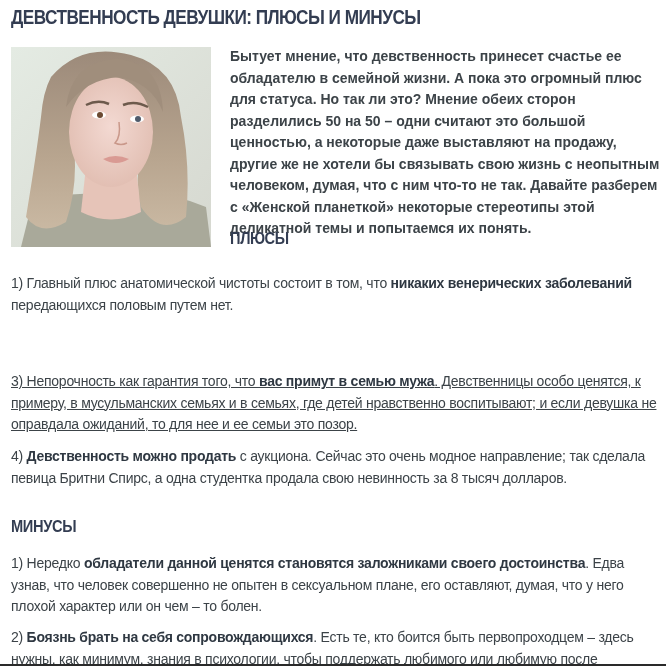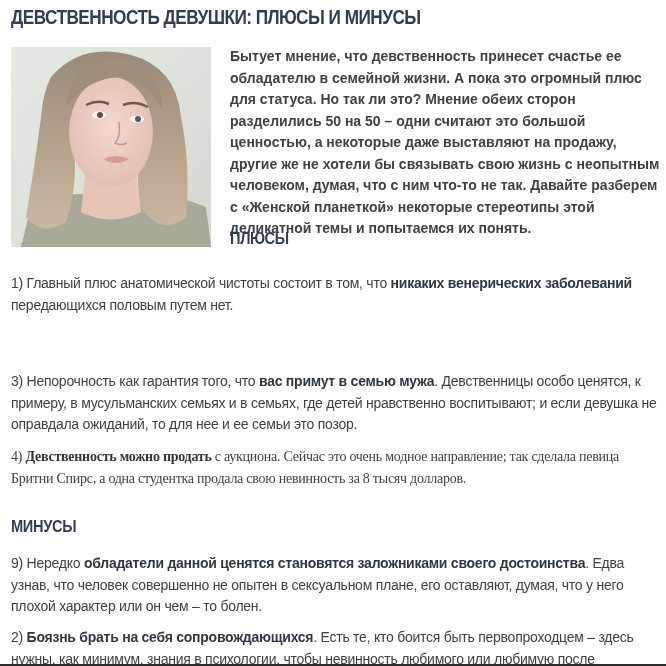--- a/index.html
+++ b/index.html
@@ -96,32 +96,32 @@
 
   <p class="intro">Бытует мнение, что девственность принесет счастье ее обладателю в семейной жизни. А пока это огромный плюс для статуса. Но так ли это? Мнение обеих сторон разделились 50 на 50 – одни считают это большой ценностью, а некоторые даже выставляют на продажу, другие же не хотели бы связывать свою жизнь с неопытным человеком, думая, что с ним что-то не так. Давайте разберем с «Женской планеткой» некоторые стереотипы этой деликатной темы и попытаемся их понять.</p>
 
   <h2 style="left:230px; top:228px;">ПЛЮСЫ</h2>
 
   <p class="p" style="top:245px;margin-top:28px;">
     <span>1) Главный плюс анатомической чистоты состоит в том, что </span><b>никаких венерических заболеваний</b><span> передающихся половым путем нет.</span>
   </p>
 
 
-  <p class="p" style="top:371px;">
+  <p class="p" style="top:371px;text-decoration:underline;">
     <span>3) Непорочность как гарантия того, что </span><b>вас примут в семью мужа</b><span>. Девственницы особо ценятся, к примеру, в мусульманских семьях и в семьях, где детей нравственно воспитывают; и если девушка не оправдала ожиданий, то для нее и ее семьи это позор.</span>
   </p>
 
-  <p class="p" style="top:446px;font-family:Liberation Serif, serif;">
+  <p class="p" style="top:446px;">
     <span>4) </span><b>Девственность можно продать</b><span> с аукциона. Сейчас это очень модное направление; так сделала певица Бритни Спирс, а одна студентка продала свою невинность за 8 тысяч долларов.</span>
   </p>
 
   <h2 style="left:11px; top:516px;">МИНУСЫ</h2>
 
   <p class="p" style="top:553px;">
-    <span>9) Нередко </span><b>обладатели данной ценятся становятся заложниками своего достоинства</b><span>. Едва узнав, что человек совершенно не опытен в сексуальном плане, его оставляют, думая, что у него плохой характер или он чем – то болен.</span>
+    <span>1) Нередко </span><b>обладатели данной ценятся становятся заложниками своего достоинства</b><span>. Едва узнав, что человек совершенно не опытен в сексуальном плане, его оставляют, думая, что у него плохой характер или он чем – то болен.</span>
   </p>
 
   <p class="p" style="top:627px;">
-    <span>2) </span><b>Боязнь брать на себя сопровождающихся</b><span>. Есть те, кто боится быть первопроходцем – здесь нужны, как минимум, знания в психологии, чтобы невинность любимого или любимую после</span>
+    <span>2) </span><b>Боязнь брать на себя сопровождающихся</b><span>. Есть те, кто боится быть первопроходцем – здесь нужны, как минимум, знания в психологии, чтобы поддержать любимого или любимую после</span>
   </p>
 
   <div class="bottom-line"></div>
 </div>
 
 </body></html>

